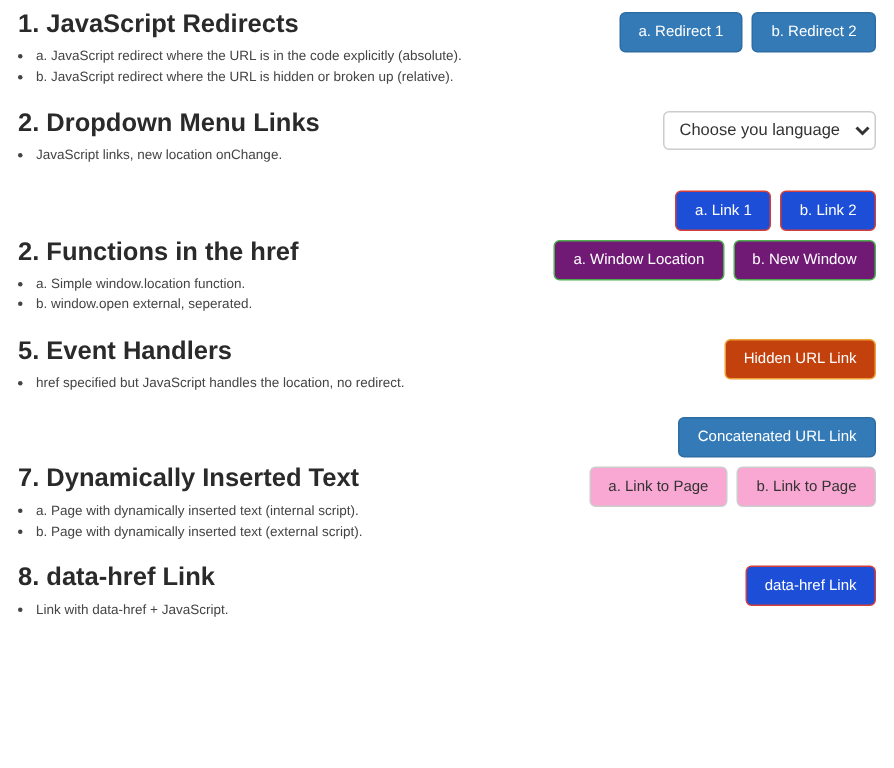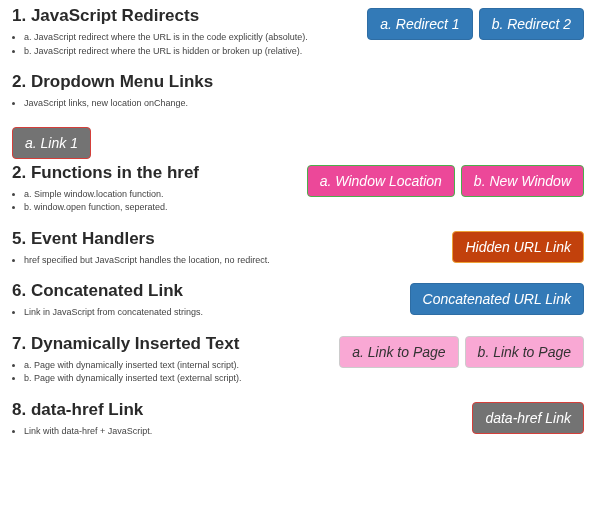--- a/index.html
+++ b/index.html
@@ -7,21 +7,21 @@
     font-family: "Helvetica Neue", Helvetica, Arial, sans-serif;
     background: #fff;
     color: #333;
     font-size: 12px;
     padding: 6px 12px 12px 12px;
     width: 596px;
   }
   .section {
     display: flex;
     align-items: flex-start;
-    justify-content: flex-start;
+    justify-content: flex-end;
     margin-bottom: 4px;
   }
   .left { flex: 1; padding-right: 10px; }
   h2 {
     font-size: 17px;
     font-weight: bold;
     color: #2a2a2a;
     margin-bottom: 5px;
   }
   ul {
@@ -38,30 +38,29 @@
     display: flex;
     gap: 6px;
     align-items: center;
     padding-top: 2px;
     flex-shrink: 0;
   }
   .btn {
     display: inline-block;
     padding: 7px 12px;
     border-radius: 4px;
-    font-size: 14px;
+    font-size: 10px;
     color: #fff;
     cursor: pointer;
     white-space: nowrap;
     border: 1px solid transparent;
-    font-style: italic;
   }
   .btn-primary { background:#337ab7; border-color:#2e6da4; }
-  .btn-danger  { background:#737373; border-color:#d43f3a; }
-  .btn-success { background:#ec4899; border-color:#4cae4c; }
+  .btn-danger  { background:#1d4ed8; border-color:#d43f3a; }
+  .btn-success { background:#701a75; border-color:#4cae4c; }
   .btn-warning { background:#c2410c; border-color:#eea236; }
   .btn-default { background:#f9a8d4; color:#333; border-color:#ccc; }
   select.form-control {
     font-size: 11px;
     padding: 4px 6px;
     border: 1px solid #ccc;
     border-radius: 4px;
     background: #fff;
     color: #333;
     height: 26px;
@@ -84,34 +83,40 @@
   </div>
 </div>
 
 <div class="section">
   <div class="left">
     <h2>2. Dropdown Menu Links</h2>
     <ul>
       <li>JavaScript links, new location onChange.</li>
     </ul>
   </div>
+  <div class="right">
+    <select class="form-control">
+      <option>Choose you language</option>
+    </select>
+  </div>
 </div>
 
 <div class="section">
   <div class="right">
     <a class="btn btn-danger">a. Link 1</a>
+    <a class="btn btn-danger">b. Link 2</a>
   </div>
 </div>
 
 <div class="section">
   <div class="left">
     <h2>2. Functions in the href</h2>
     <ul>
       <li>a. Simple window.location function.</li>
-      <li>b. window.open function, seperated.</li>
+      <li>b. window.open external, seperated.</li>
     </ul>
   </div>
   <div class="right">
     <a class="btn btn-success">a. Window Location</a>
     <a class="btn btn-success">b. New Window</a>
   </div>
 </div>
 
 <div class="section">
   <div class="left">
@@ -119,26 +124,20 @@
     <ul>
       <li>href specified but JavaScript handles the location, no redirect.</li>
     </ul>
   </div>
   <div class="right">
     <a class="btn btn-warning">Hidden URL Link</a>
   </div>
 </div>
 
 <div class="section">
-  <div class="left">
-    <h2>6. Concatenated Link</h2>
-    <ul>
-      <li>Link in JavaScript from concatenated strings.</li>
-    </ul>
-  </div>
   <div class="right">
     <a class="btn btn-primary">Concatenated URL Link</a>
   </div>
 </div>
 
 <div class="section">
   <div class="left">
     <h2>7. Dynamically Inserted Text</h2>
     <ul>
       <li>a. Page with dynamically inserted text (internal script).</li>

